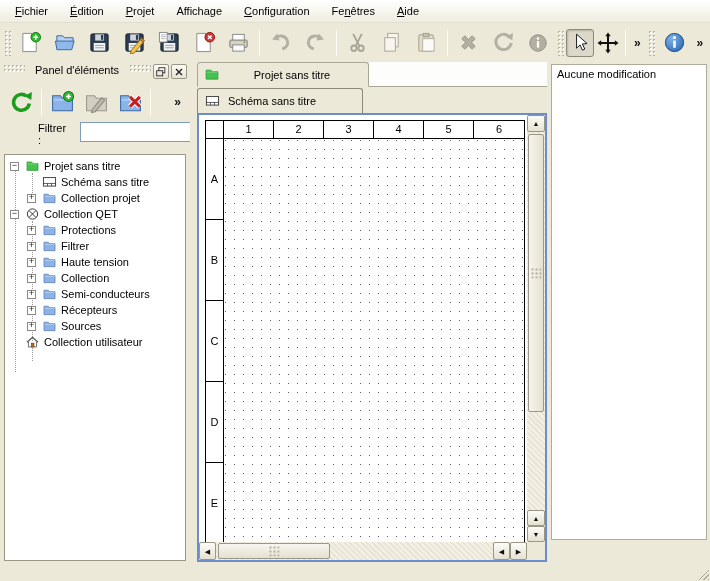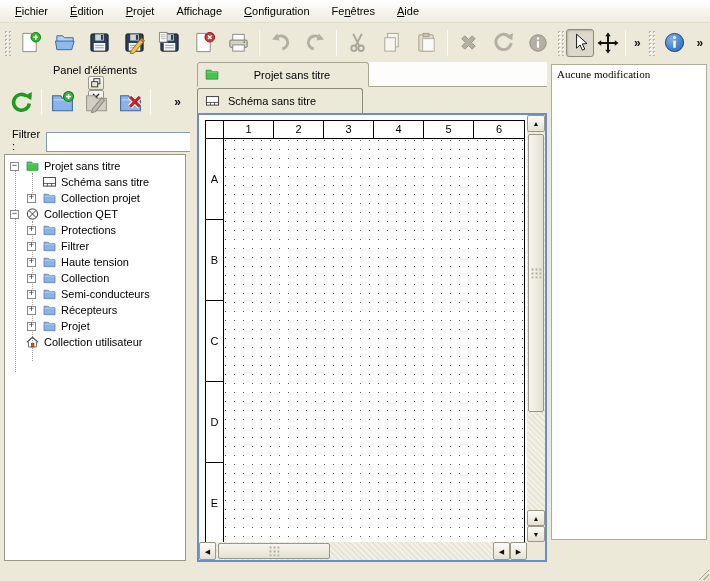--- a/index.html
+++ b/index.html
@@ -34,36 +34,36 @@
   .tb-btn.small { width:28px; height:28px; }
   .tb-btn.pressed { background:#ddd9ca; border:1px solid #8d897b; box-shadow:inset 1px 1px 2px rgba(0,0,0,.18); }
   .tb-sep { width:1px; height:26px; background:#c9c5b4; border-right:1px solid #fbfaf4; margin:0 3px; }
   .tb-overflow { font-weight:bold; font-size:12px; padding:0 5px; color:#111; }
 
   
   #main { display:flex; height:519px; }
 
   
   #left-dock { width:190px; display:flex; flex-direction:column; }
-  .dock-titlebar { height:20px; display:flex; align-items:center; padding:2px 3px;flex-direction:column; }
+  .dock-titlebar { height:20px; display:flex; align-items:flex-start; padding:2px 3px; }
   .dock-texture {
     flex:1; height:8px;
     background-image:radial-gradient(#ffffff 30%,transparent 34%),radial-gradient(#bdb9a8 30%,transparent 34%);
     background-size:4px 4px; background-position:1px 1px,0 0;
   }
   .dock-title { padding:0 10px; white-space:nowrap; }
   .dock-btn {
     width:16px; height:15px; margin-left:2px;
     background:linear-gradient(#fdfcf8,#e7e3d3);
     border:1px solid #9a9786; border-radius:2px;
     display:flex; align-items:center; justify-content:center;
   }
   #left-toolbar { height:40px; display:flex; align-items:center; padding:0 4px; }
   .ld-btn { width:34px; height:34px; display:flex; align-items:center; justify-content:center; }
-  #filter-row { height:30px; display:flex; align-items:flex-end; padding:0 6px; gap:6px; }
+  #filter-row { height:30px; display:flex; align-items:flex-start; padding:0 6px; gap:14px;margin-left:18px; }
   #filter-input {
     flex:1; height:20px; border:1px solid #7f9db9; background:#fff;
     font-family:"Liberation Sans",sans-serif; font-size:11px; padding:0 3px; border-radius:0; outline:none;
   }
   #tree-box {
     flex:1; margin:2px 4px 20px 4px; background:#fff;
     border:1px solid #9a9786; position:relative; overflow:hidden; padding-top:3px;
   }
   .tree-guide { position:absolute; width:0; border-left:1px dotted #9a9a9a; }
   .tree-row { height:16px; display:flex; align-items:center; position:relative; }
@@ -143,21 +143,21 @@
     width:11px; height:11px;
     background-image:radial-gradient(#b3afa0 35%,transparent 40%);
     background-size:4px 4px;
   }
   #sb-corner { background:#ece9d8; }
 
   
   #right-gap { width:2px; }
   #right-dock { width:161px; display:flex; flex-direction:column; }
   #undo-box { height:476px; margin:2px 3px 0 2px; background:#fff; border:1px solid #aeab9b; overflow:hidden; }
-  .undo-item { padding:3px 0 2px 5px; white-space:nowrap;font-family:Liberation Serif, serif; }
+  .undo-item { padding:3px 0 2px 5px; white-space:nowrap; }
 
   
   #size-grip {
     position:absolute; right:1px; bottom:1px; width:13px; height:13px;
     background:repeating-linear-gradient(135deg,transparent 0 2px,#aeab9a 2px 3px);
     clip-path:polygon(100% 0,100% 100%,0 100%);
   }
 </style>
 </head>
 <body>
@@ -543,21 +543,21 @@
         <svg class="ticon">
             <use href="#s-folderblue"></use>
           </svg>
         <span class="tlabel">Récepteurs</span>
       </div>
       <div class="tree-row tree-indent-1">
         <span class="expander exp-plus"></span>
         <svg class="ticon">
             <use href="#s-folderblue"></use>
           </svg>
-        <span class="tlabel">Projet</span>
+        <span class="tlabel">Sources</span>
       </div>
       <div class="tree-row tree-indent-0">
         <span class="expander exp-none"></span>
         <svg class="ticon">
             <use href="#s-home"></use>
           </svg>
         <span class="tlabel">Collection utilisateur</span>
       </div>
     </div>
   </div>

